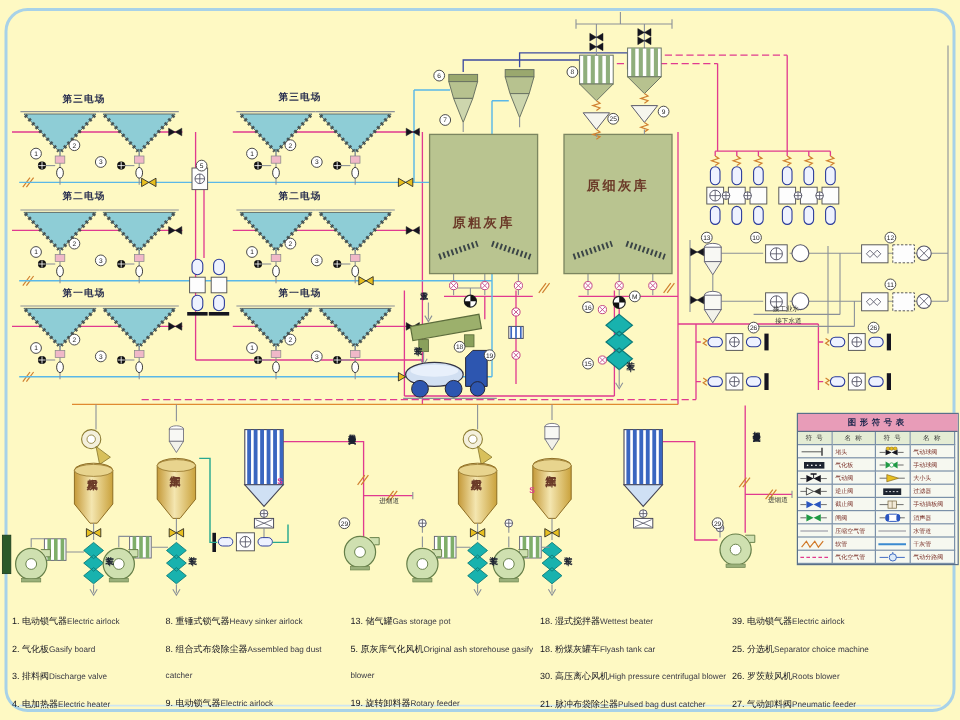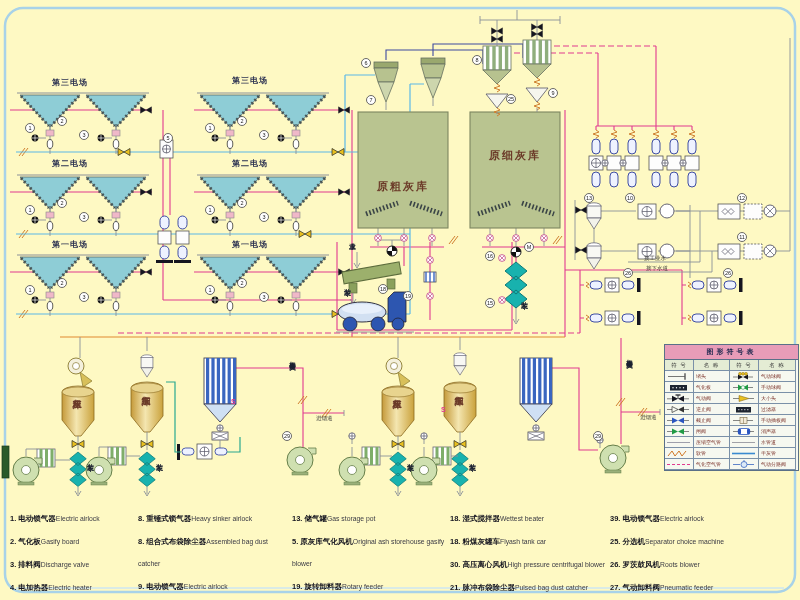--- a/index.html
+++ b/index.html
@@ -29,21 +29,21 @@
   #legend-table .ttl{background:#e89cb8;color:#222a50;font-size:7px;font-weight:bold;text-align:center;letter-spacing:3px;padding:2px 0;border-bottom:0.5px solid #5a7088;}
   #lt-grid{display:grid;grid-template-columns:29px 36px 29px 37px;}
   #lt-grid .c{border-right:0.5px solid #7a90a8;border-bottom:0.5px solid #7a90a8;min-height:10px;display:flex;align-items:center;}
   #lt-grid .hd{background:#e4ecd4;font-size:5.5px;color:#333;justify-content:center;letter-spacing:1px;}
   #lt-grid .nm{font-size:5px;color:#7a3028;padding-left:2px;}
   #lt-grid .sy{justify-content:center;}
   
   #legend-list{position:absolute;left:10px;top:505px;width:784px;display:flex;}
   .llcol{flex:0 0 auto;}
   .lli{margin-bottom:1.5px;line-height:1.35;}
-  .lli .zh{font-size:7.5px;font-weight:bold;color:#15151f;}
+  .lli .zh{font-size:7.5px;font-weight:normal;color:#15151f;}
   .lli .en{font-size:6.8px;color:#3a3a44;}
 </style>
 </head>
 <body>
 
 <div id="stage">
 
 <svg id="pipes" width="800" height="600" viewBox="0 0 800 600">
   <defs>
     <linearGradient id="goldG" x1="0" y1="0" x2="1" y2="0">

